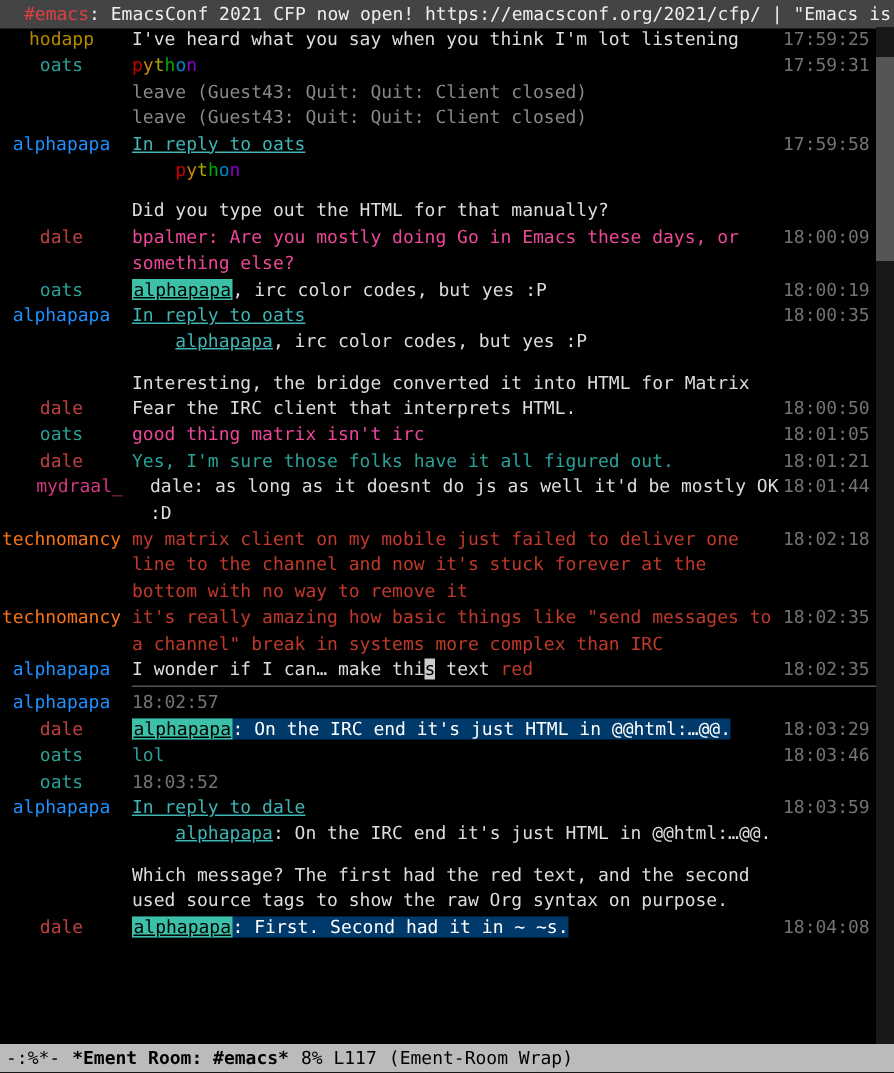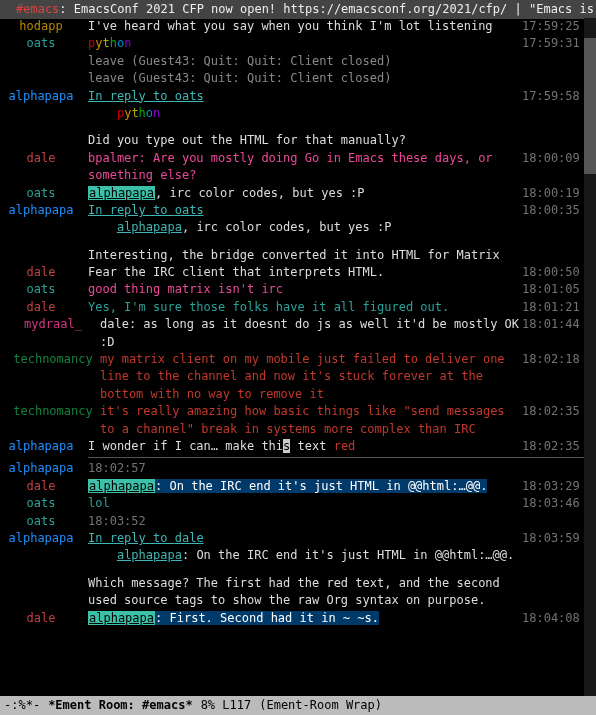--- a/index.html
+++ b/index.html
@@ -19,21 +19,21 @@
   .modeline .bold{font-weight:bold;}
   .scrollbar{position:absolute;top:18px;right:0;width:12px;bottom:18px;background:#181818;}
   .thumb{position:absolute;left:0;right:0;background:#555;}
   .sep{border-top:1px solid #555;margin:2px 0 2px 88px;}
   
   .c-hodapp{color:#b58900;}
   .c-oats{color:#2aa198;}
   .c-alphapapa{color:#1e90ff;}
   .c-dale{color:#c04040;}
   .c-mydraal{color:#d33682;padding-left:12px;}
-  .c-technomancy{color:#15803d;margin-left:12px;}
+  .c-technomancy{color:#f97316;}
   .c-edgar{color:#6a8;}
   
   .r0{color:#c00;}.r1{color:#c80;}.r2{color:#aa0;}.r3{color:#0a0;}.r4{color:#08c;}.r5{color:#80c;}
   .org2{color:#2aa198;}
   .cursor{background:#ccc;color:#000;}
 </style>
 </head>
 <body>
 <div class="screen">
 

